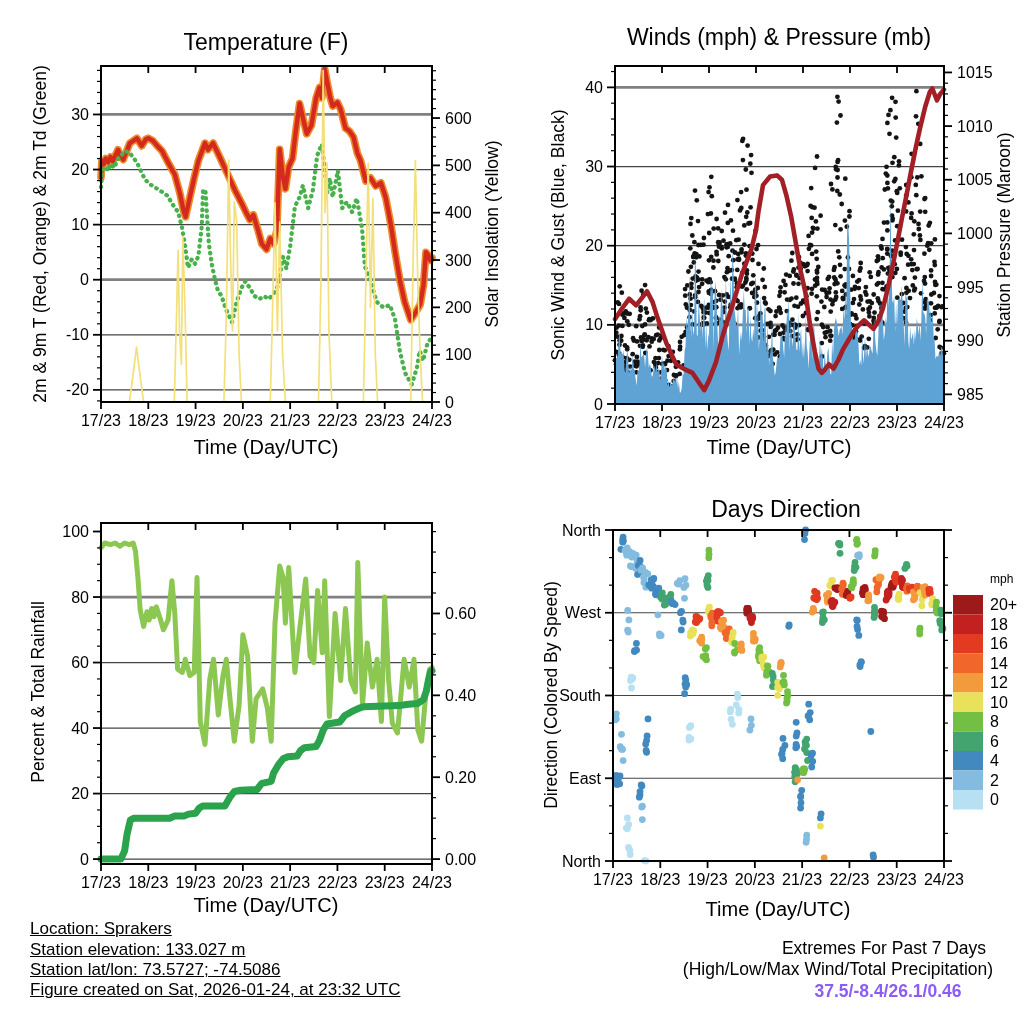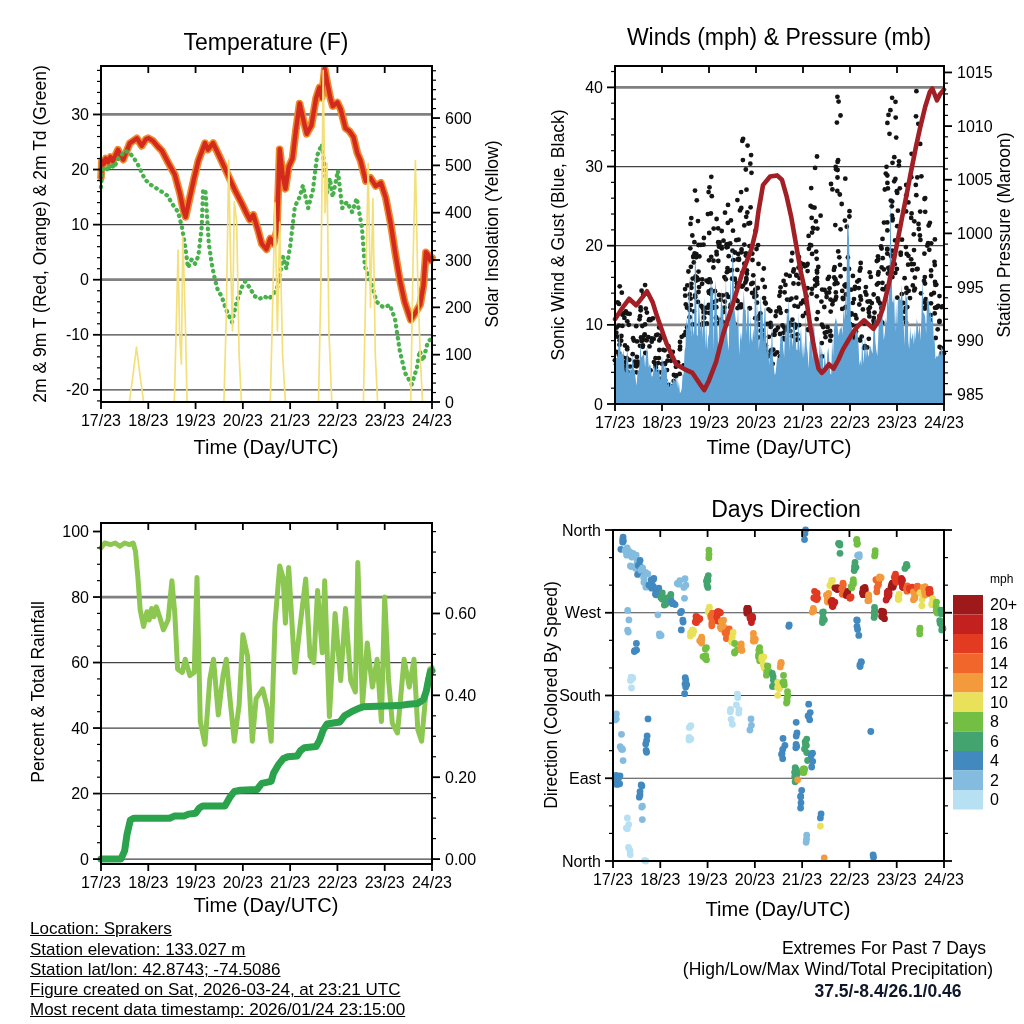--- a/index.html
+++ b/index.html
@@ -1829,20 +1829,19 @@
   <div class="abs ylab" style="left:492px;top:234px;">Solar Insolation (Yellow)</div>
   <div class="abs ylab" style="left:558px;top:235px;">Sonic Wind &amp; Gust (Blue, Black)</div>
   <div class="abs ylab" style="left:1004px;top:235px;">Station Pressure (Maroon)</div>
   <div class="abs ylab" style="left:38px;top:692px;">Percent &amp; Total Rainfall</div>
   <div class="abs ylab" style="left:551px;top:695px;">Direction (Colored By Speed)</div>
 
   <div class="abs" style="left:990px;top:572px;font-size:12px;">mph</div>
 
   <div class="abs footline" style="left:30px;top:919px;">Location: Sprakers</div>
   <div class="abs footline" style="left:30px;top:940px;">Station elevation: 133.027 m</div>
-  <div class="abs footline" style="left:30px;top:960px;">Station lat/lon: 42.8743; -74.5086</div>
-  <div class="abs footline" style="left:30px;top:980px;">Figure created on Sat, 2026-03-24, at 23:21 UTC</div>
-  <div class="abs footline" style="left:30px;top:1000px;">Most recent data timestamp: 2026/01/24 23:15:00</div>
+  <div class="abs footline" style="left:30px;top:960px;">Station lat/lon: 73.5727; -74.5086</div>
+  <div class="abs footline" style="left:30px;top:980px;">Figure created on Sat, 2026-01-24, at 23:32 UTC</div>
 
   <div class="abs extr" style="left:860px;top:938px;margin-left:24px;">Extremes For Past 7 Days</div>
   <div class="abs extr" style="left:798px;top:959px;margin-left:40px;">(High/Low/Max Wind/Total Precipitation)</div>
-  <div class="abs extr extr-val" style="left: 888px; top: 981px; color: #0f172a; text-align: center;">37.5/-8.4/26.1/0.46</div>
+  <div class="abs extr extr-val" style="left: 888px; top: 981px; color: #8b5cf6; text-align: center;">37.5/-8.4/26.1/0.46</div>
 </div>
 
 </body></html>

